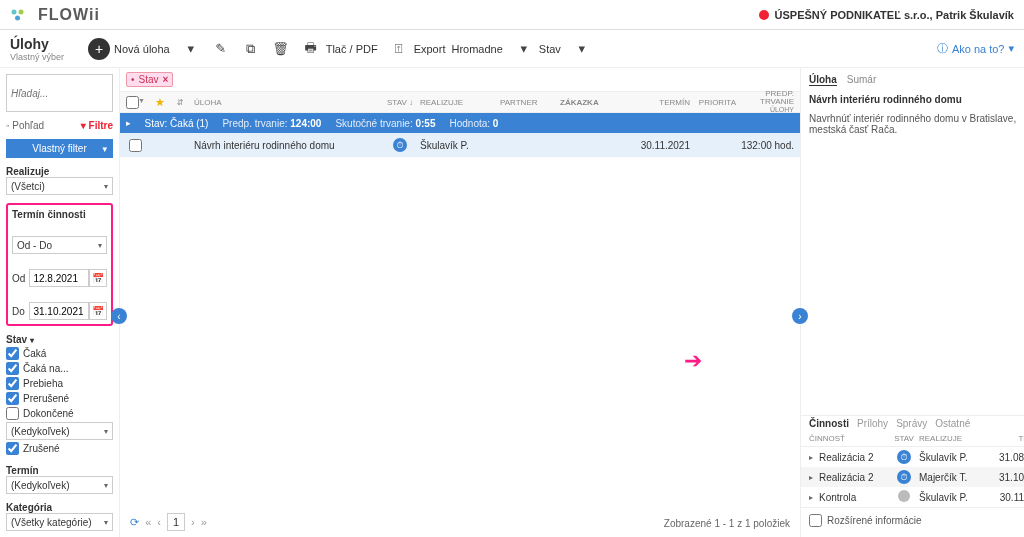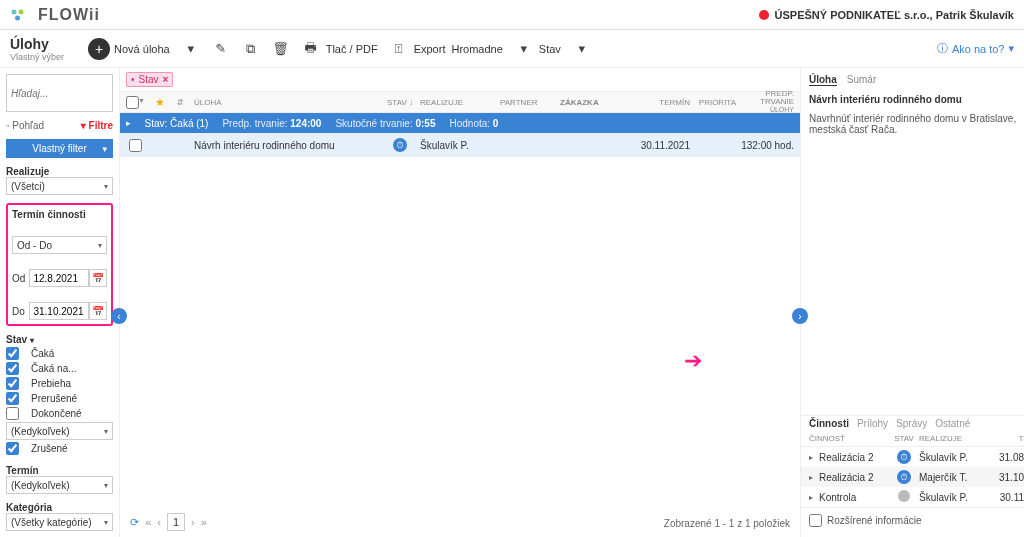--- a/index.html
+++ b/index.html
@@ -29,21 +29,21 @@
   .filter-btn{background:#3a82d4;color:#fff;font-size:10px;padding:4px;text-align:center;cursor:pointer;position:relative;}
   .filter-btn .chev{position:absolute;right:6px;top:5px;font-size:9px;}
   .panel-label{font-size:10px;font-weight:bold;color:#333;}
   .select{width:100%;border:1px solid #ccc;height:18px;font-size:10px;padding:0 4px;display:flex;align-items:center;justify-content:space-between;background:#fff;cursor:pointer;}
   .select .caret{font-size:8px;color:#666;}
   .highlight-box{border:2px solid #ff1b86;padding:4px;border-radius:3px;}
   .date-row{display:flex;align-items:center;margin-top:15px;}
   .date-row label{font-size:10px;width:18px;}
   .date-row input{flex:1;border:1px solid #ccc;height:18px;font-size:10px;padding:0 3px;width:60px;}
   .cal-ico{width:18px;height:18px;border:1px solid #ccc;display:flex;align-items:center;justify-content:center;font-size:10px;cursor:pointer;}
-  .chk-row{display:flex;align-items:center;gap:12px;font-size:10px;margin:2px 0;}
+  .chk-row{display:flex;align-items:center;gap:4px;font-size:10px;margin:2px 0;}
   .chk-row input{accent-color:#3a82d4;}
   .content{flex:1;display:flex;flex-direction:column;position:relative;}
   .tag-bar{padding:4px 6px;}
   .tag{display:inline-flex;align-items:center;gap:4px;border:1px solid #e9a;background:#fde;color:#c35;font-size:10px;padding:1px 4px;border-radius:2px;}
   .tag .x{cursor:pointer;font-weight:bold;}
   .grid-head{display:flex;align-items:center;background:#f8f8f8;border-top:1px solid #eee;border-bottom:1px solid #eee;height:22px;font-size:8px;color:#888;text-transform:uppercase;}
   .col-chk{width:30px;display:flex;justify-content:center;}
   .col-star{width:20px;text-align:center;color:#f0b300;text-transform:none;font-size:11px;}
   .col-uloha{width:190px;padding-left:4px;}
   .col-stav{width:40px;text-align:center;}

